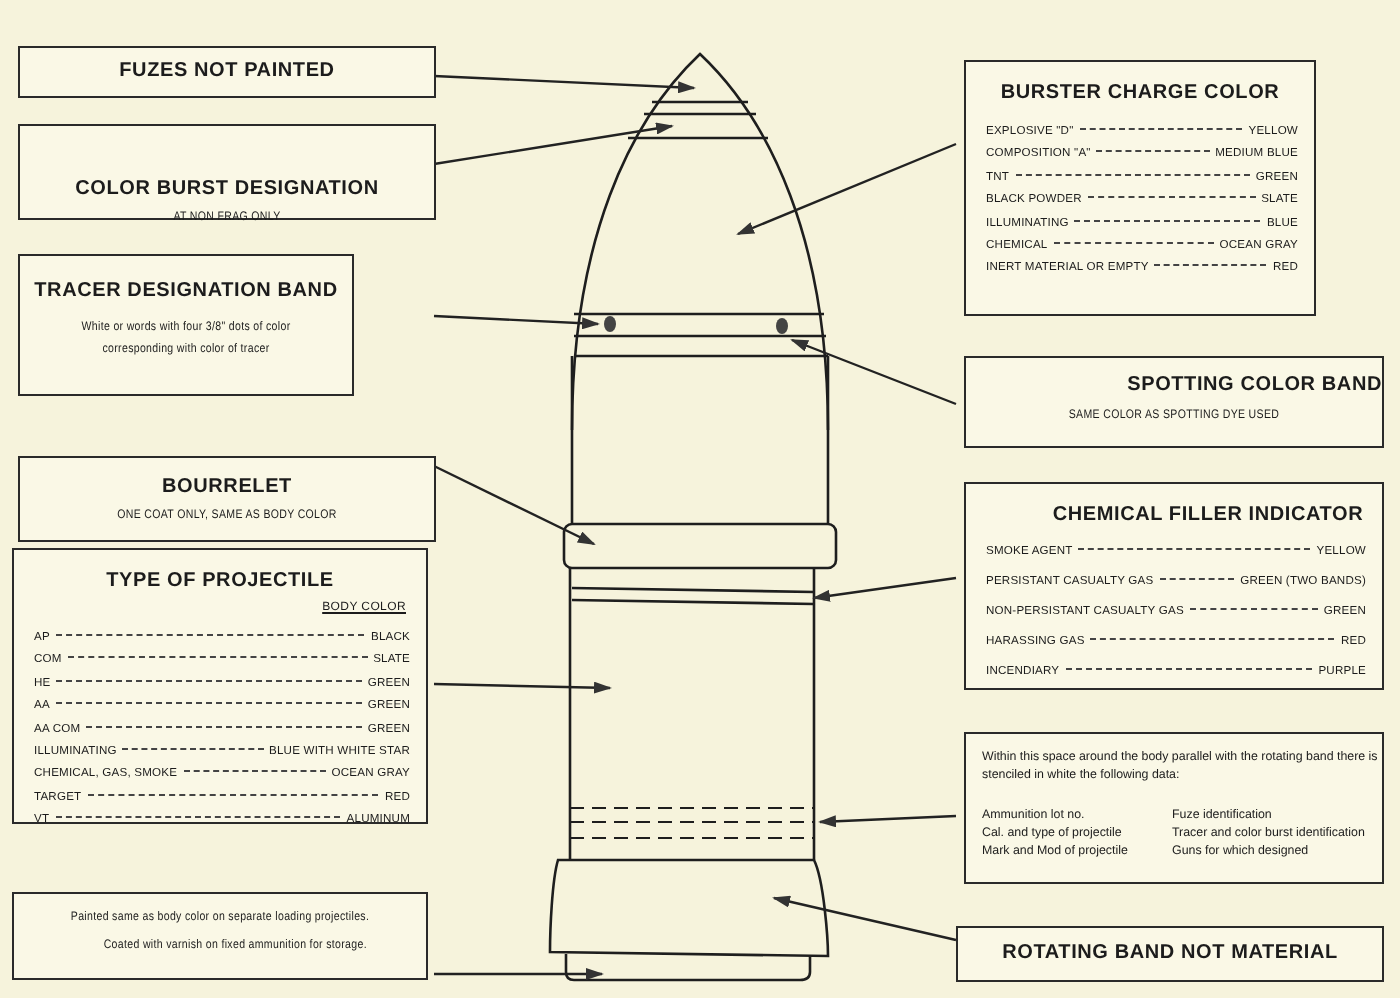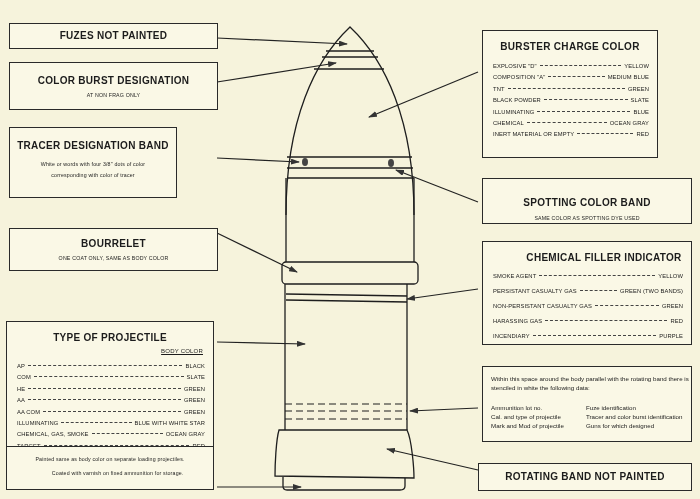--- a/index.html
+++ b/index.html
@@ -96,36 +96,36 @@
     <path d="M478,408 L410,411"></path>
     <path d="M478,470 L387,449"></path>
   </g>
 </svg>
 
 <div class="box" style="left:9px;top:23px;width:209px;height:26px;">
   <div class="title" style="margin-top:6px;">FUZES NOT PAINTED</div>
 </div>
 
 <div class="box" style="left:9px;top:62px;width:209px;height:48px;">
-  <div class="title" style="margin-top:12px;">COLOR BURST DESIGNATION</div>
+  <div class="title" style="margin-top:26px;">COLOR BURST DESIGNATION</div>
   <div class="sub" style="margin-top:5px;">AT NON FRAG ONLY</div>
 </div>
 
 <div class="box" style="left:9px;top:127px;width:168px;height:71px;">
   <div class="title" style="margin-top:12px;">TRACER DESIGNATION BAND</div>
   <div class="sub" style="margin-top:9px;">White or words with four 3/8" dots of color</div>
   <div class="sub" style="margin-top:4px;">corresponding with color of tracer</div>
 </div>
 
 <div class="box" style="left:9px;top:228px;width:209px;height:43px;">
   <div class="title" style="margin-top:9px;">BOURRELET</div>
   <div class="sub" style="margin-top:5px;">ONE COAT ONLY, SAME AS BODY COLOR</div>
 </div>
 
-<div class="box" style="left:6px;top:274px;width:208px;height:138px;margin-top:47px;">
+<div class="box" style="left:6px;top:274px;width:208px;height:138px;">
   <div class="title" style="margin-top:10px;">TYPE OF PROJECTILE</div>
   <div class="hdr-right" style="top:26px;">BODY COLOR</div>
   <div class="rows" style="top:41px;">
     <div class="row">
         <span>AP</span>
         <span class="dash"></span>
         <span>BLACK</span>
       </div>
     <div class="row">
         <span>COM</span>
@@ -210,21 +210,21 @@
       </div>
     <div class="row">
         <span>INERT MATERIAL OR EMPTY</span>
         <span class="dash"></span>
         <span>RED</span>
       </div>
   </div>
 </div>
 
 <div class="box" style="left:482px;top:178px;width:210px;height:46px;">
-  <div class="title" style="margin-top:18px;">SPOTTING COLOR BAND</div>
+  <div class="title" style="margin-top:8px;text-align:right;">SPOTTING COLOR BAND</div>
   <div class="sub" style="margin-top:6px;">SAME COLOR AS SPOTTING DYE USED</div>
 </div>
 
 <div class="box" style="left:482px;top:241px;width:210px;height:104px;padding-left:34px;">
   <div class="title" style="margin-top:10px;">CHEMICAL FILLER INDICATOR</div>
   <div class="rows" style="top:31px;">
     <div class="row chem">
         <span>SMOKE AGENT</span>
         <span class="dash"></span>
         <span>YELLOW</span>
@@ -263,14 +263,14 @@
     <div>Mark and Mod of projectile</div>
   </div>
   <div class="markingtext" style="left:103px;top:36px;">
     <div>Fuze identification</div>
     <div>Tracer and color burst identification</div>
     <div>Guns for which designed</div>
   </div>
 </div>
 
 <div class="box" style="left:478px;top:463px;width:214px;height:28px;">
-  <div class="title" style="margin-top:7px;">ROTATING BAND NOT PAINTED</div>
+  <div class="title" style="margin-top:7px;">ROTATING BAND NOT MATERIAL</div>
 </div>
 
 </body></html>

